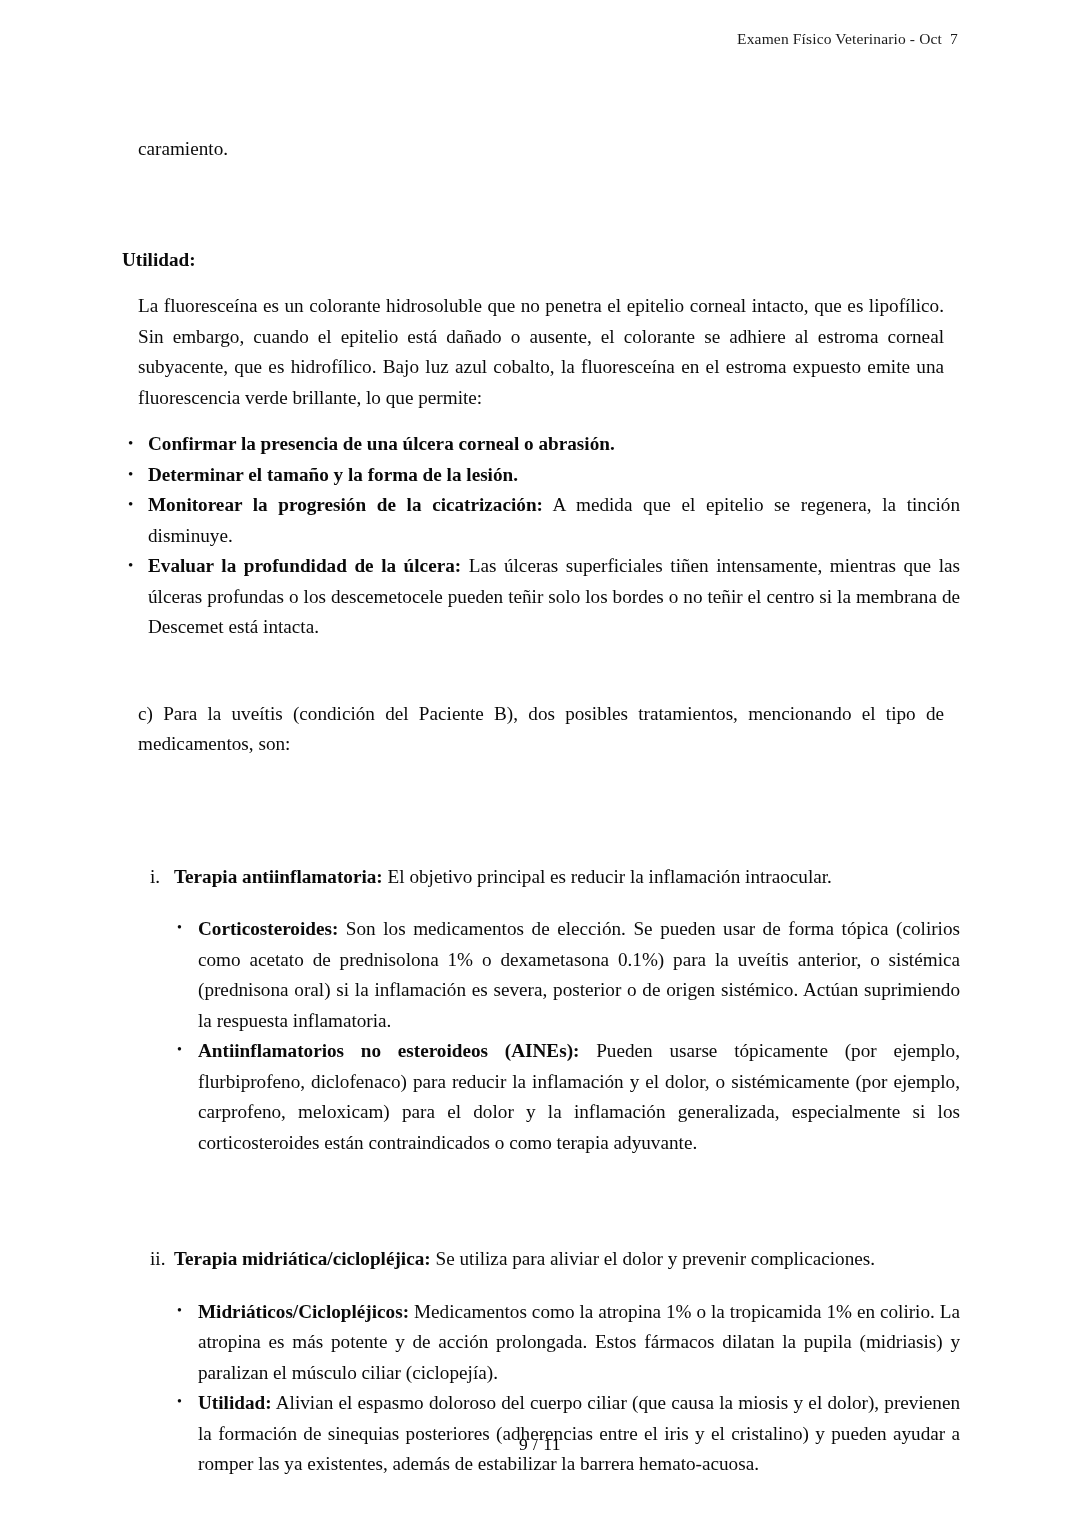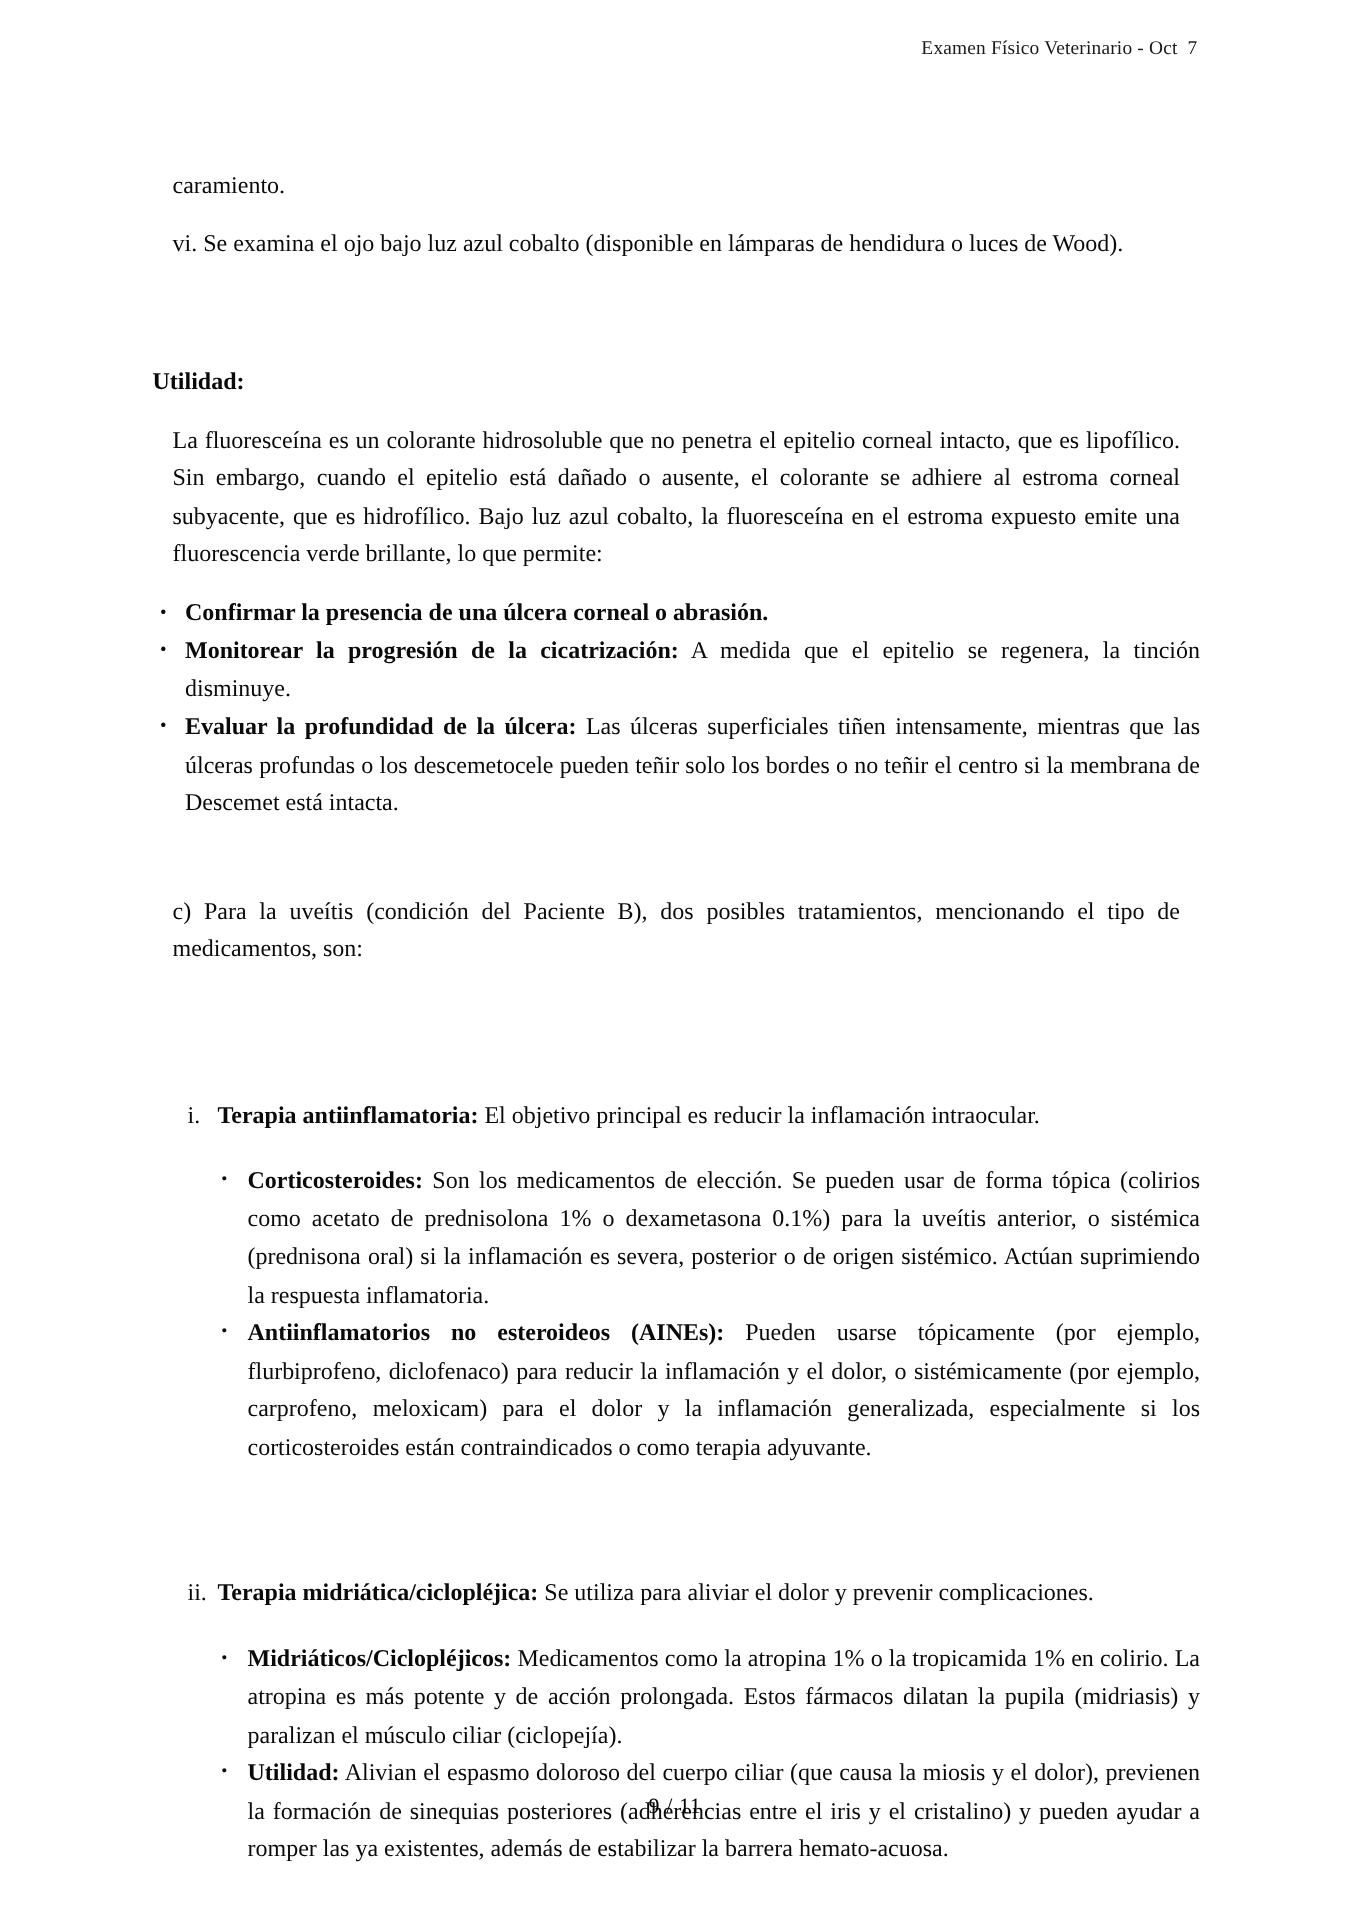--- a/index.html
+++ b/index.html
@@ -137,31 +137,33 @@
 <body>
 
 <div class="page">
 
   <div class="running-head">Examen Físico Veterinario - Oct  7</div>
 
   <div class="content">
 
     <p class="para flush">caramiento.</p>
 
-    <p class="para flush">vi. Se examina el ojo bajo luz azul cobalto (disponible en lámparas de hendidura o luces de Wood).</p>
 
     <div class="gap-l"></div>
 
     <p class="section-label">Utilidad:</p>
 
     <p class="para">La fluoresceína es un colorante hidrosoluble que no penetra el epitelio corneal intacto, que es lipofílico. Sin embargo, cuando el epitelio está dañado o ausente, el colorante se adhiere al estroma corneal subyacente, que es hidrofílico. Bajo luz azul cobalto, la fluoresceína en el estroma expuesto emite una fluorescencia verde brillante, lo que permite:</p>
 
     <ul class="bullets">
       <li>
         <span class="lead-in">Confirmar la presencia de una úlcera corneal o abrasión.</span><span></span>
+      </li>
+      <li>
+        <span class="lead-in">Determinar el tamaño y la forma de la lesión.</span><span></span>
       </li>
       <li>
         <span class="lead-in">Monitorear la progresión de la cicatrización:</span><span> A medida que el epitelio se regenera, la tinción disminuye.</span>
       </li>
       <li>
         <span class="lead-in">Evaluar la profundidad de la úlcera:</span><span> Las úlceras superficiales tiñen intensamente, mientras que las úlceras profundas o los descemetocele pueden teñir solo los bordes o no teñir el centro si la membrana de Descemet está intacta.</span>
       </li>
     </ul>
 
     <div class="gap-m"></div>

